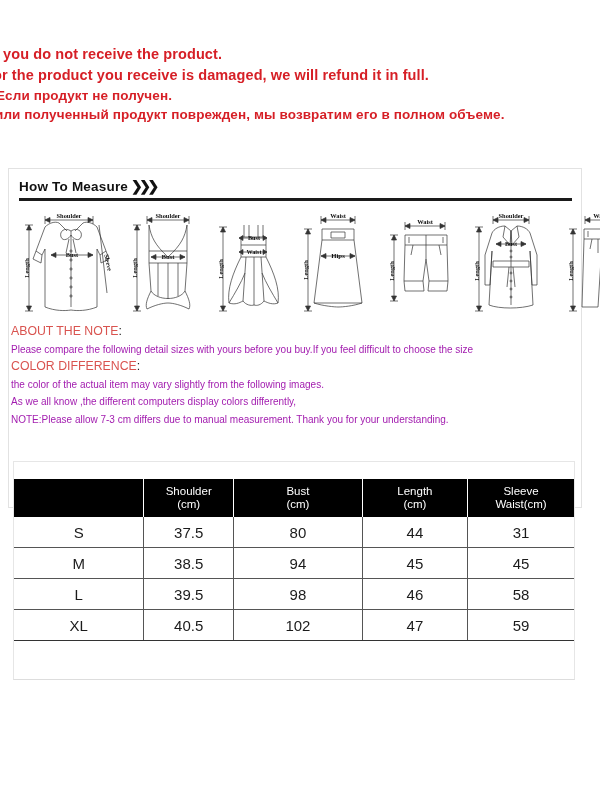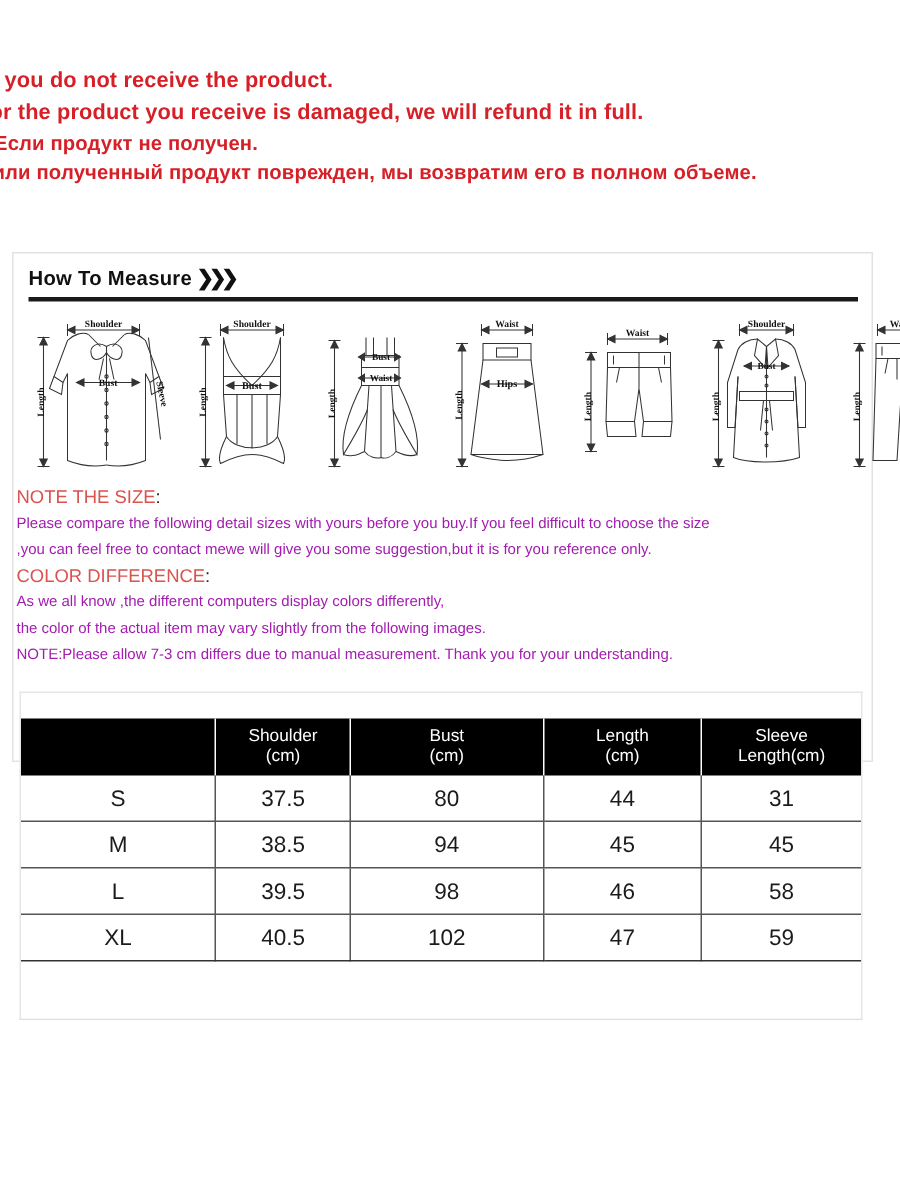--- a/index.html
+++ b/index.html
@@ -394,26 +394,25 @@
         </g>
         <text x="44" y="11" text-anchor="middle" font-family="'Liberation Serif',serif" font-size="6.4" font-weight="bold" fill="#111">Waist</text>
         <text x="86" y="44" text-anchor="middle" font-family="'Liberation Serif',serif" font-size="6.2" font-weight="bold" fill="#111">Thigh</text>
         <text x="16" y="64" text-anchor="middle" font-family="'Liberation Serif',serif" font-size="6.4" font-weight="bold" fill="#111" transform="rotate(-90 16 64)">Length</text>
       </svg>
     </div>
 
   </div>
 
   <div class="info" style="position:absolute; left:2px; top:154px; width:570px;">
-    <div class="info-head"><span>NOTE THE SIZE</span><span class="colon">:</span></div>
+    <div class="info-head"><span>ABOUT THE NOTE</span><span class="colon">:</span></div>
     <div class="info-line">Please compare the following detail sizes with yours before you buy.If you feel difficult to choose the size</div>
-    <div class="info-line">,you can feel free to contact mewe will give you some suggestion,but it is for you reference only.</div>
     <div class="info-head"><span>COLOR DIFFERENCE</span><span class="colon">:</span></div>
+    <div class="info-line">the color of the actual item may vary slightly from the following images.</div>
     <div class="info-line">As we all know ,the different computers display colors differently,</div>
-    <div class="info-line">the color of the actual item may vary slightly from the following images.</div>
     <div class="info-line">NOTE:Please allow 7-3 cm differs due to manual measurement. Thank you for your understanding.</div>
   </div>
 </div>
 
 <div class="table-wrap">
   <table class="size">
     <colgroup>
       <col class="col1">
         <col class="col2">
         <col class="col3">
@@ -437,21 +436,21 @@
         <td>
           <div>Bust</div>
           <div>(cm)</div>
         </td>
         <td>
           <div>Length</div>
           <div>(cm)</div>
         </td>
         <td>
           <div>Sleeve</div>
-          <div>Length(cm)</div>
+          <div>Waist(cm)</div>
         </td>
       </tr>
 
       <tr>
         <td class="cell">S</td>
         <td class="cell">37.5</td>
         <td class="cell">80</td>
         <td class="cell">44</td>
         <td class="cell">31</td>
       </tr>

